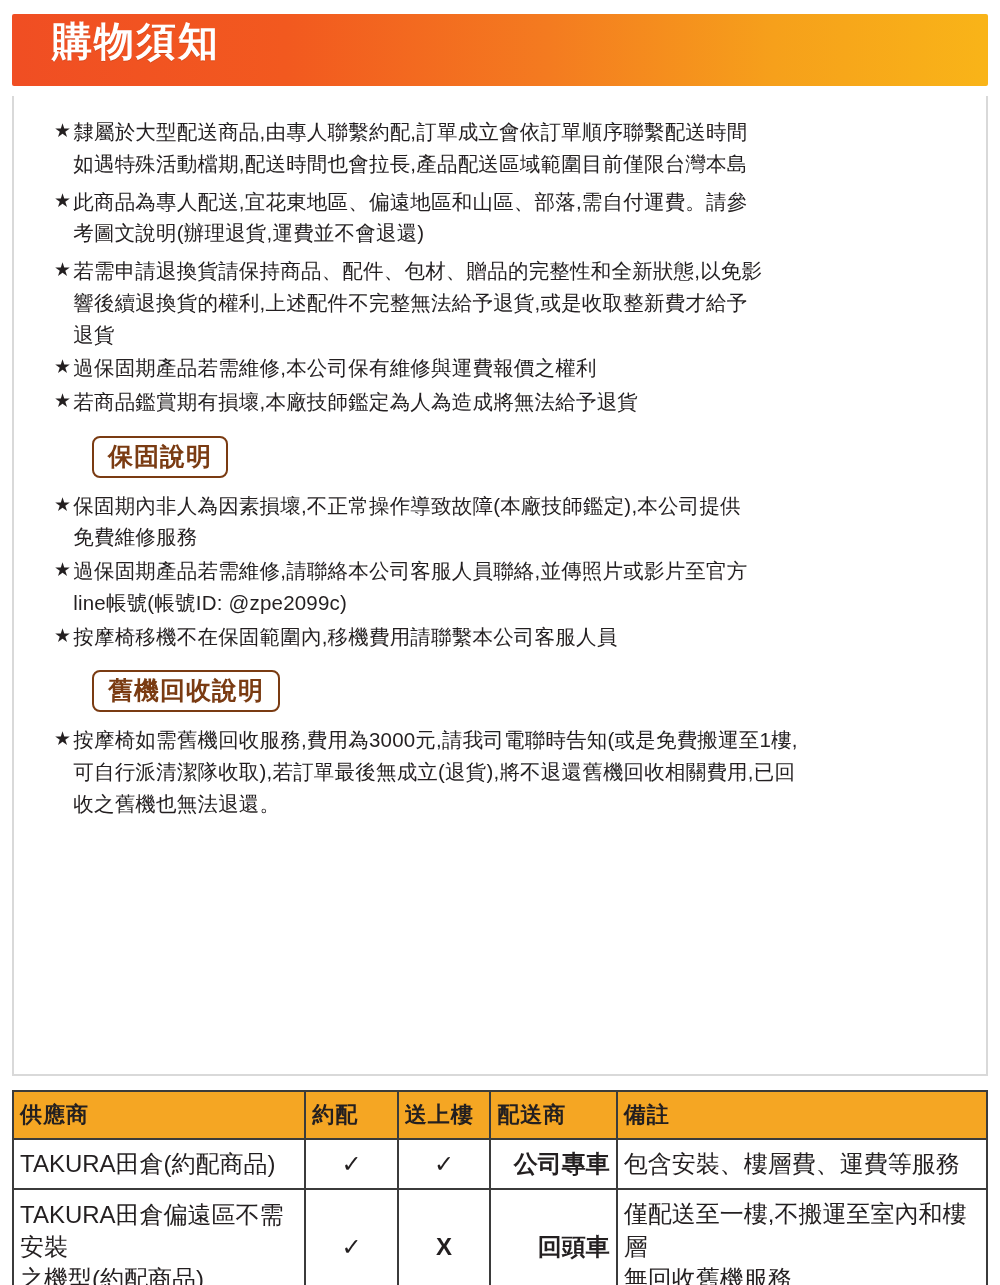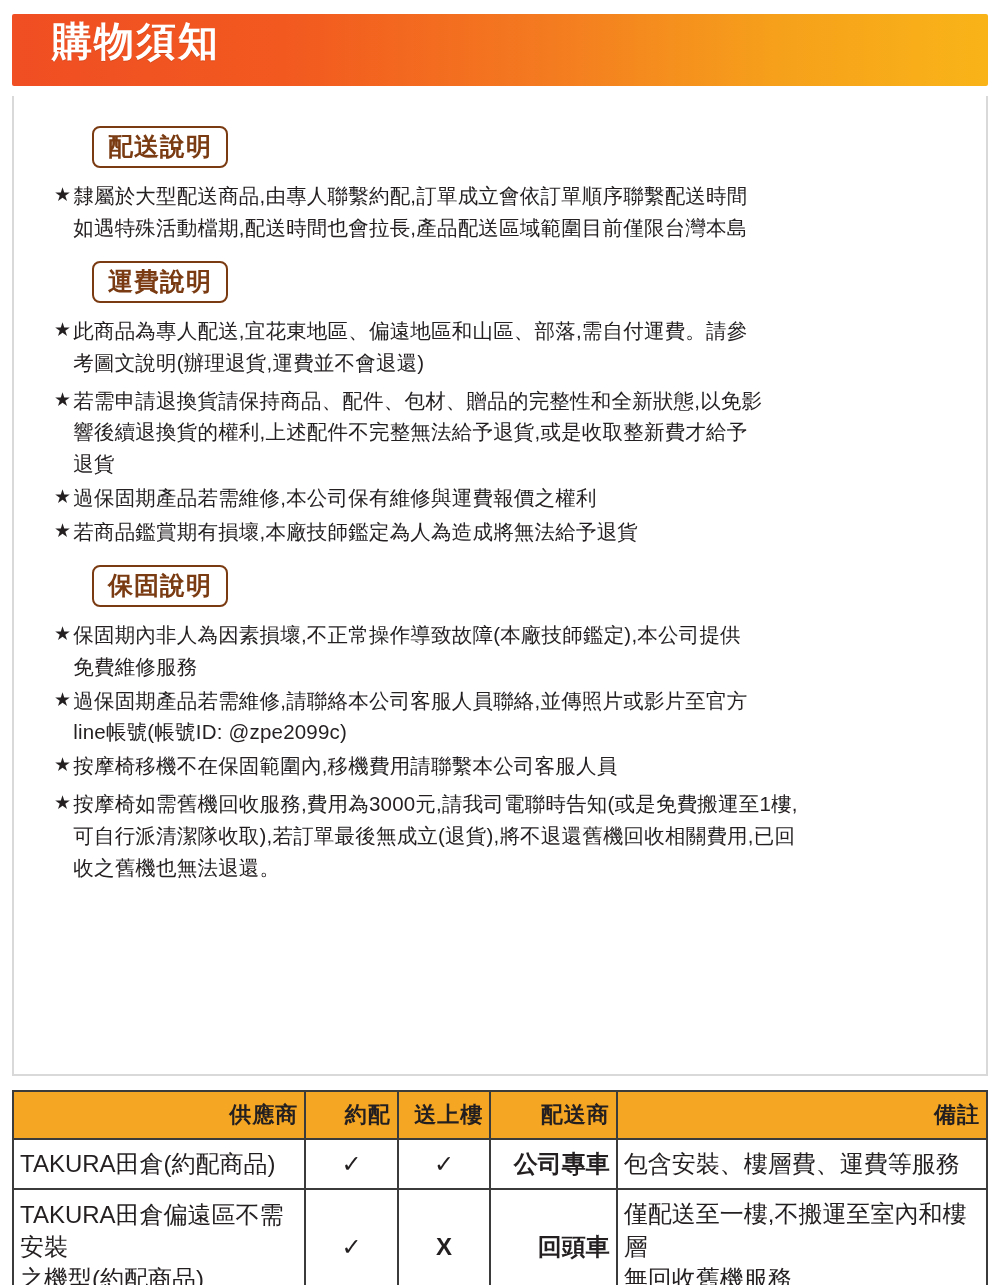--- a/index.html
+++ b/index.html
@@ -101,21 +101,21 @@
     border: 2px solid #3b3b3b;
     font-size: 24px;
     color: #231f20;
     padding: 8px 6px;
     vertical-align: middle;
   }
   table.info thead th {
     background: #f5a623;
     font-weight: bold;
     font-size: 22px;
-    text-align: right;
+    text-align: left;
     height: 46px;
     letter-spacing: 1px;
   }
   .c-supplier { width: 30%; text-align: center; }
   .c-appt     { width: 9.5%; text-align: center; }
   .c-upstairs { width: 9.5%; text-align: center; }
   .c-carrier  { width: 13%; text-align: center; }
   .c-remark   { width: 38%; text-align: left; padding-left: 12px; margin-top: 11px; }
 
   td.mark {
@@ -133,30 +133,28 @@
 </head>
 <body>
 
 <div class="header">
   <div class="header-title">購物須知</div>
 </div>
 
 <div class="panel">
 
   <div class="section">
-    <div class="section-head">配送說明</div>
     <div class="bullet">
       <span class="star">★</span>
       <span class="btext">隸屬於大型配送商品,由專人聯繫約配,訂單成立會依訂單順序聯繫配送時間
 如遇特殊活動檔期,配送時間也會拉長,產品配送區域範圍目前僅限台灣本島</span>
     </div>
   </div>
 
   <div class="section">
-    <div class="section-head">運費說明</div>
     <div class="bullet">
       <span class="star">★</span>
       <span class="btext">此商品為專人配送,宜花東地區、偏遠地區和山區、部落,需自付運費。請參
 考圖文說明(辦理退貨,運費並不會退還)</span>
     </div>
   </div>
 
   <div class="section">
     <div class="bullet">
       <span class="star">★</span>
@@ -186,20 +184,21 @@
       <span class="btext">過保固期產品若需維修,請聯絡本公司客服人員聯絡,並傳照片或影片至官方
 line帳號(帳號ID: @zpe2099c)</span>
     </div>
     <div class="bullet">
       <span class="star">★</span>
       <span class="btext">按摩椅移機不在保固範圍內,移機費用請聯繫本公司客服人員</span>
     </div>
   </div>
 
   <div class="section">
+    <div class="section-head">舊機回收說明</div>
     <div class="bullet">
       <span class="star">★</span>
       <span class="btext">按摩椅如需舊機回收服務,費用為3000元,請我司電聯時告知(或是免費搬運至1樓,
 可自行派清潔隊收取),若訂單最後無成立(退貨),將不退還舊機回收相關費用,已回
 收之舊機也無法退還。</span>
     </div>
   </div>
 
 </div>
 

